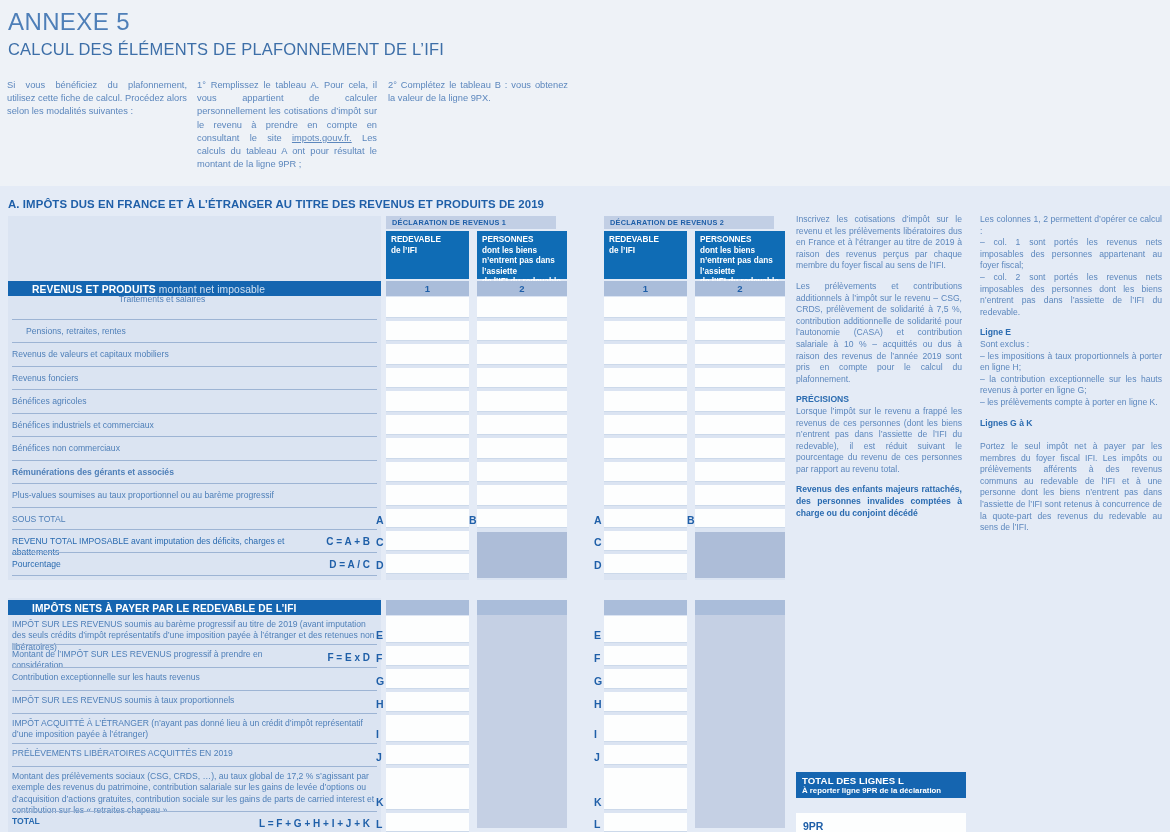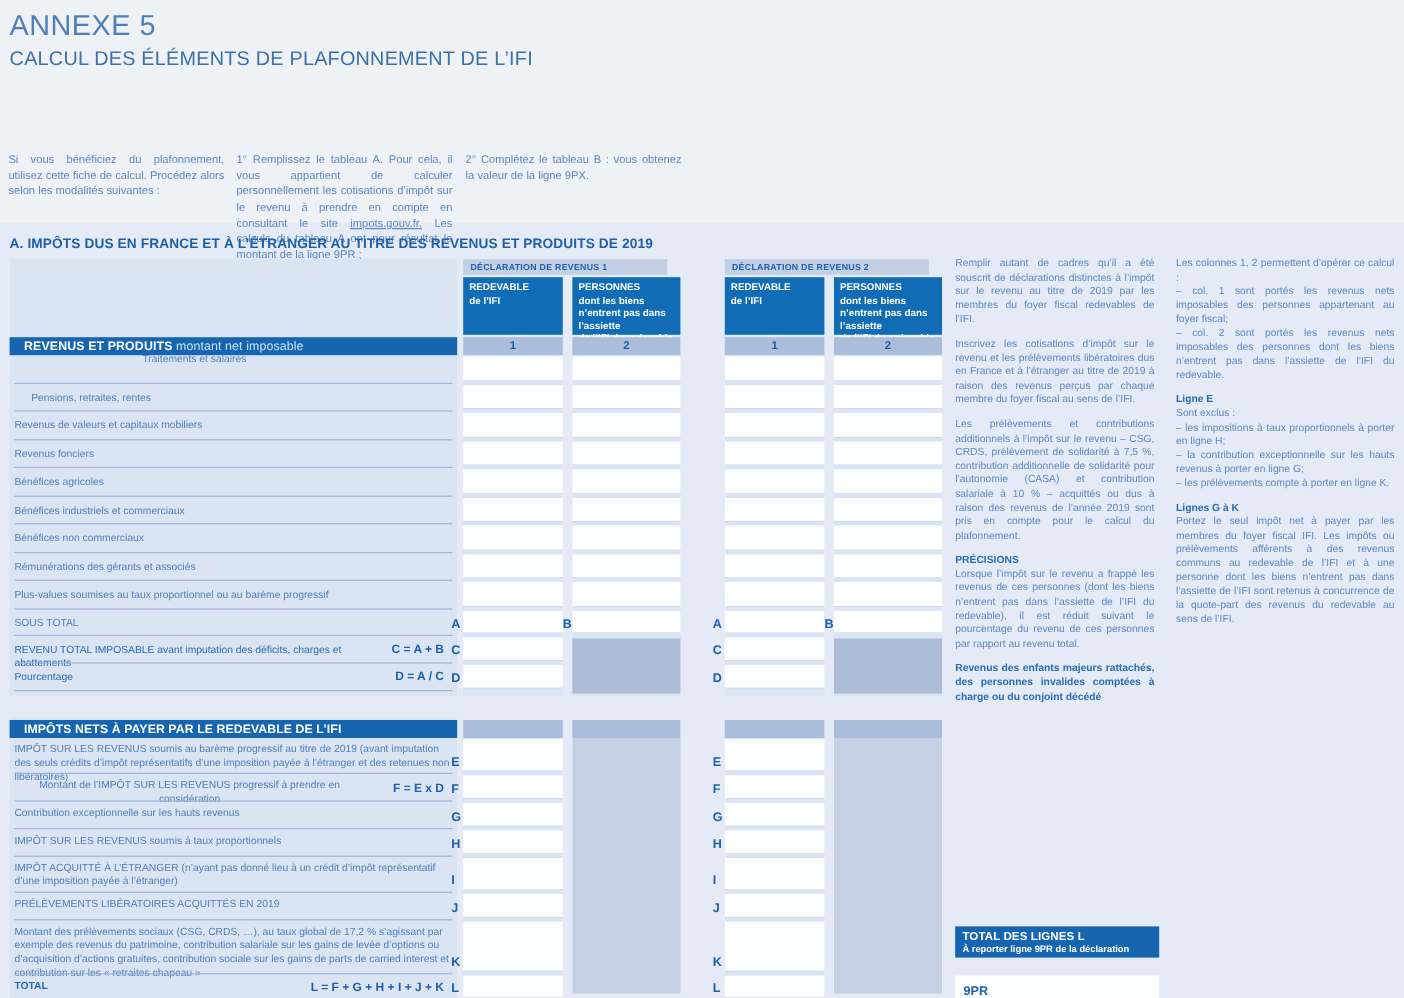--- a/index.html
+++ b/index.html
@@ -13,35 +13,35 @@
   }
   .page{position:absolute;left:0;top:0;width:1170px;height:832px;}
 
   
   .band-top{position:absolute;left:0;top:0;width:1170px;height:186px;background:#eef2f7;}
   .band-bottom{position:absolute;left:0;top:186px;width:1170px;height:646px;background:#e4ebf6;}
 
   .annexe{position:absolute;left:8px;top:8px;font-size:24px;letter-spacing:.4px;color:#4e7fb8;font-weight:400;}
   .subtitle{position:absolute;left:8px;top:40px;font-size:16.5px;letter-spacing:.2px;color:#3d6fa8;font-weight:400;}
 
-  .intro{position:absolute;font-size:9.3px;line-height:13.2px;color:#5c87bd;text-align:justify;margin-top:48px;}
+  .intro{position:absolute;font-size:9.3px;line-height:13.2px;color:#5c87bd;text-align:justify;}
   .intro a{color:#5c87bd;text-decoration:underline;}
   #intro1{left:7px;top:79px;width:180px;}
   #intro2{left:197px;top:79px;width:180px;}
   #intro3{left:388px;top:79px;width:180px;}
 
   
   .secA{position:absolute;left:8px;top:198px;font-size:11.4px;font-weight:bold;color:#1f5fa8;letter-spacing:.1px;}
   .labelcol{position:absolute;left:8px;width:373px;background:#dbe4f2;}
 
   .hdrtop{position:absolute;background:#c2cfe5;color:#1f5fa8;font-size:7.3px;font-weight:bold;letter-spacing:.25px;padding-left:6px;box-sizing:border-box;line-height:13px;}
   .hdrblue{position:absolute;background:#0f6cb5;color:#fff;font-size:8.2px;font-weight:bold;line-height:10.6px;padding:4px 5px;box-sizing:border-box;}
   .numband{position:absolute;background:#aabdda;color:#1f5fa8;font-size:9.5px;font-weight:bold;text-align:center;line-height:15px;}
 
-  .bluebar{position:absolute;background:#1565b0;color:#fff;font-size:10.3px;line-height:17px;padding-left:12px;box-sizing:border-box;font-weight:bold;letter-spacing:.1px;}
+  .bluebar{position:absolute;background:#1565b0;color:#fff;font-size:10.3px;line-height:17px;padding-left:24px;box-sizing:border-box;font-weight:bold;letter-spacing:.1px;}
   .bluebar .light{font-weight:normal;color:#cfe0f2;}
 
   .rowlabel{position:absolute;font-size:8.6px;color:#4e7fb8;line-height:11.4px;}
   .rowlabel.strong{color:#2a6bb0;}
   .rowrule{position:absolute;height:1px;background:#9db4d4;}
 
   .letter{position:absolute;font-size:10.5px;font-weight:bold;color:#1f5fa8;text-align:left;}
   .formula{position:absolute;font-size:10px;font-weight:bold;color:#1f5fa8;text-align:right;}
 
   .inputbox{position:absolute;background:#fdfefe;border-bottom:1px solid #ccd9ea;box-sizing:border-box;}
@@ -160,21 +160,21 @@
       <div class="inputbox" style="left: 386px; top: 414.5px; width: 83px; height: 20.5px;"></div>
       <div class="inputbox" style="left: 477px; top: 414.5px; width: 90px; height: 20.5px;"></div>
       <div class="inputbox" style="left: 604px; top: 414.5px; width: 83px; height: 20.5px;"></div>
       <div class="inputbox" style="left: 695px; top: 414.5px; width: 90px; height: 20.5px;"></div>
       <div class="rowlabel" style="left: 12px; top: 443px; width: 300px;">Bénéfices non commerciaux</div>
       <div class="rowrule" style="left: 12px; top: 459.5px; width: 365px;"></div>
       <div class="inputbox" style="left: 386px; top: 438px; width: 83px; height: 20.5px;"></div>
       <div class="inputbox" style="left: 477px; top: 438px; width: 90px; height: 20.5px;"></div>
       <div class="inputbox" style="left: 604px; top: 438px; width: 83px; height: 20.5px;"></div>
       <div class="inputbox" style="left: 695px; top: 438px; width: 90px; height: 20.5px;"></div>
-      <div class="rowlabel" style="left: 12px; top: 466.5px; width: 300px;">Rémunérations des gérants et associés</div>
+      <div class="rowlabel" style="left: 12px; top: 466.5px; width: 300px; font-weight: bold;">Rémunérations des gérants et associés</div>
       <div class="rowrule" style="left: 12px; top: 483px; width: 365px;"></div>
       <div class="inputbox" style="left: 386px; top: 461.5px; width: 83px; height: 20.5px;"></div>
       <div class="inputbox" style="left: 477px; top: 461.5px; width: 90px; height: 20.5px;"></div>
       <div class="inputbox" style="left: 604px; top: 461.5px; width: 83px; height: 20.5px;"></div>
       <div class="inputbox" style="left: 695px; top: 461.5px; width: 90px; height: 20.5px;"></div>
       <div class="rowlabel" style="left: 12px; top: 490px; width: 300px;">Plus-values soumises au taux proportionnel ou au barème progressif</div>
       <div class="rowrule" style="left: 12px; top: 506.5px; width: 365px;"></div>
       <div class="inputbox" style="left: 386px; top: 485px; width: 83px; height: 20.5px;"></div>
       <div class="inputbox" style="left: 477px; top: 485px; width: 90px; height: 20.5px;"></div>
       <div class="inputbox" style="left: 604px; top: 485px; width: 83px; height: 20.5px;"></div>
@@ -222,21 +222,21 @@
   <div class="shaded2" style="left:477px;top:615px;width:90px;height:213px;"></div>
   <div class="shaded2" style="left:695px;top:615px;width:90px;height:213px;"></div>
 
   <div id="lower-rows">
       <div class="rowlabel" style="left: 12px; top: 619px; width: 365px;">IMPÔT SUR LES REVENUS soumis au barème progressif au titre de 2019 (avant imputation des seuls crédits d’impôt représentatifs d’une imposition payée à l’étranger et des retenues non libératoires)</div>
       <div class="rowrule" style="left: 12px; top: 644px; width: 365px;"></div>
       <div class="inputbox" style="left: 386px; top: 616px; width: 83px; height: 27px;"></div>
       <div class="letter" style="left: 376px; top: 629px; width: 12px;">E</div>
       <div class="inputbox" style="left: 604px; top: 616px; width: 83px; height: 27px;"></div>
       <div class="letter" style="left: 594px; top: 629px; width: 12px;">E</div>
-      <div class="rowlabel" style="left: 12px; top: 649px; width: 292px; text-align: center;">Montant de l’IMPÔT SUR LES REVENUS progressif à prendre en considération</div>
+      <div class="rowlabel" style="left: 12px; top: 649px; width: 292px;">Montant de l’IMPÔT SUR LES REVENUS progressif à prendre en considération</div>
       <div class="rowrule" style="left: 12px; top: 667px; width: 365px;"></div>
       <div class="formula" style="left: 200px; top: 652px; width: 170px;">F = E x D</div>
       <div class="inputbox" style="left: 386px; top: 646px; width: 83px; height: 20px;"></div>
       <div class="letter" style="left: 376px; top: 652px; width: 12px;">F</div>
       <div class="inputbox" style="left: 604px; top: 646px; width: 83px; height: 20px;"></div>
       <div class="letter" style="left: 594px; top: 652px; width: 12px;">F</div>
       <div class="rowlabel" style="left: 12px; top: 672px; width: 365px;">Contribution exceptionnelle sur les hauts revenus</div>
       <div class="rowrule" style="left: 12px; top: 690px; width: 365px;"></div>
       <div class="inputbox" style="left: 386px; top: 669px; width: 83px; height: 20px;"></div>
       <div class="letter" style="left: 376px; top: 675px; width: 12px;">G</div>
@@ -268,42 +268,41 @@
       <div class="letter" style="left: 594px; top: 796px; width: 12px;">K</div>
       <div class="rowlabel strong" style="font-weight: bold; left: 12px; top: 816px; width: 292px;">TOTAL</div>
       <div class="formula" style="left: 200px; top: 818px; width: 170px;">L = F + G + H + I + J + K</div>
       <div class="inputbox" style="left: 386px; top: 813px; width: 83px; height: 19px;"></div>
       <div class="letter" style="left: 376px; top: 818px; width: 12px;">L</div>
       <div class="inputbox" style="left: 604px; top: 813px; width: 83px; height: 19px;"></div>
       <div class="letter" style="left: 594px; top: 818px; width: 12px;">L</div>
     </div>
 
   <div class="note" id="noteMid">
-    <p>Remplir autant de cadres qu’il a été souscrit de déclarations distinctes à l’impôt sur le revenu au titre de 2019 par les membres du foyer fiscal redevables de l’IFI.</p>
     <p>Inscrivez les cotisations d’impôt sur le revenu et les prélèvements libératoires dus en France et à l’étranger au titre de 2019 à raison des revenus perçus par chaque membre du foyer fiscal au sens de l’IFI.</p>
     <p>Les prélèvements et contributions additionnels à l’impôt sur le revenu – CSG, CRDS, prélèvement de solidarité à 7,5 %, contribution additionnelle de solidarité pour l’autonomie (CASA) et contribution salariale à 10 % – acquittés ou dus à raison des revenus de l’année 2019 sont pris en compte pour le calcul du plafonnement.</p>
     <p style="margin-bottom:0;">
         <span class="hd">PRÉCISIONS</span>
       </p>
     <p>Lorsque l’impôt sur le revenu a frappé les revenus de ces personnes (dont les biens n’entrent pas dans l’assiette de l’IFI du redevable), il est réduit suivant le pourcentage du revenu de ces personnes par rapport au revenu total.</p>
     <p style="margin:0 0 2px 0;"><b>Revenus des enfants majeurs rattachés, des personnes invalides comptées à charge ou du conjoint décédé</b></p>
   </div>
 
   <div class="note" id="noteRight">
     <p style="margin-bottom:0;">Les colonnes 1, 2 permettent d’opérer ce calcul :</p>
     <p style="margin-bottom:0;">– col. 1 sont portés les revenus nets imposables des personnes appartenant au foyer fiscal;</p>
     <p>– col. 2 sont portés les revenus nets imposables des personnes dont les biens n’entrent pas dans l’assiette de l’IFI du redevable.</p>
     <p style="margin-bottom:0;">
         <span class="hd">Ligne E</span>
       </p>
     <p style="margin-bottom:0;">Sont exclus :</p>
     <p style="margin-bottom:0;">– les impositions à taux proportionnels à porter en ligne H;</p>
     <p style="margin-bottom:0;">– la contribution exceptionnelle sur les hauts revenus à porter en ligne G;</p>
     <p>– les prélèvements compte à porter en ligne K.</p>
-    <p style="margin-bottom:0;">
+    <p style="margin-bottom:12px;">
         <span class="hd">Lignes G à K</span>
       </p>
     <p>Portez le seul impôt net à payer par les membres du foyer fiscal IFI. Les impôts ou prélèvements afférents à des revenus communs au redevable de l’IFI et à une personne dont les biens n’entrent pas dans l’assiette de l’IFI sont retenus à concurrence de la quote-part des revenus du redevable au sens de l’IFI.</p>
   </div>
 
   <div class="totalbox">
     <div class="totalhdr">
       <div class="t1">TOTAL DES LIGNES L</div>
       <div class="t2">À reporter ligne 9PR de la déclaration</div>
     </div>

